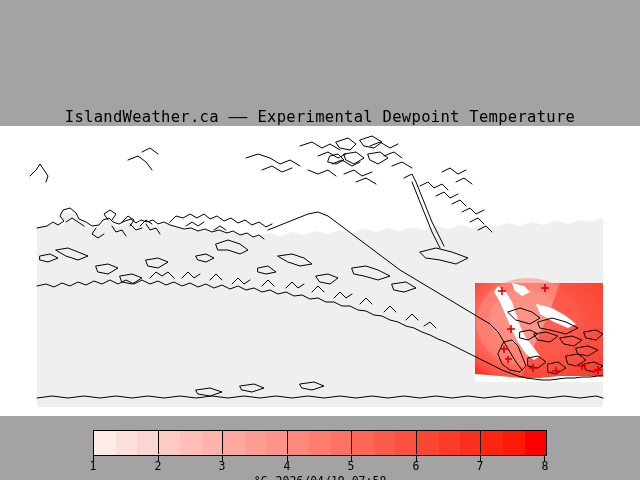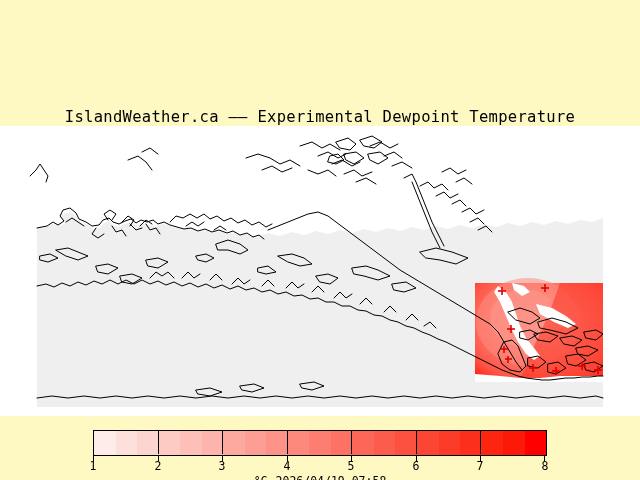--- a/index.html
+++ b/index.html
@@ -11,21 +11,21 @@
   body {
     width: 640px;
     height: 480px;
     overflow: hidden;
     font-family: "DejaVu Sans Mono", "Liberation Mono", monospace;
   }
   #app {
     position: relative;
     width: 640px;
     height: 480px;
-    background: #fef9c3;
+    background: #a3a3a3;
   }
 
   
   #title {
     position: absolute;
     left: 0;
     top: 108px;
     width: 640px;
     text-align: center;
     font-family: "DejaVu Sans Mono", "Liberation Mono", monospace;

